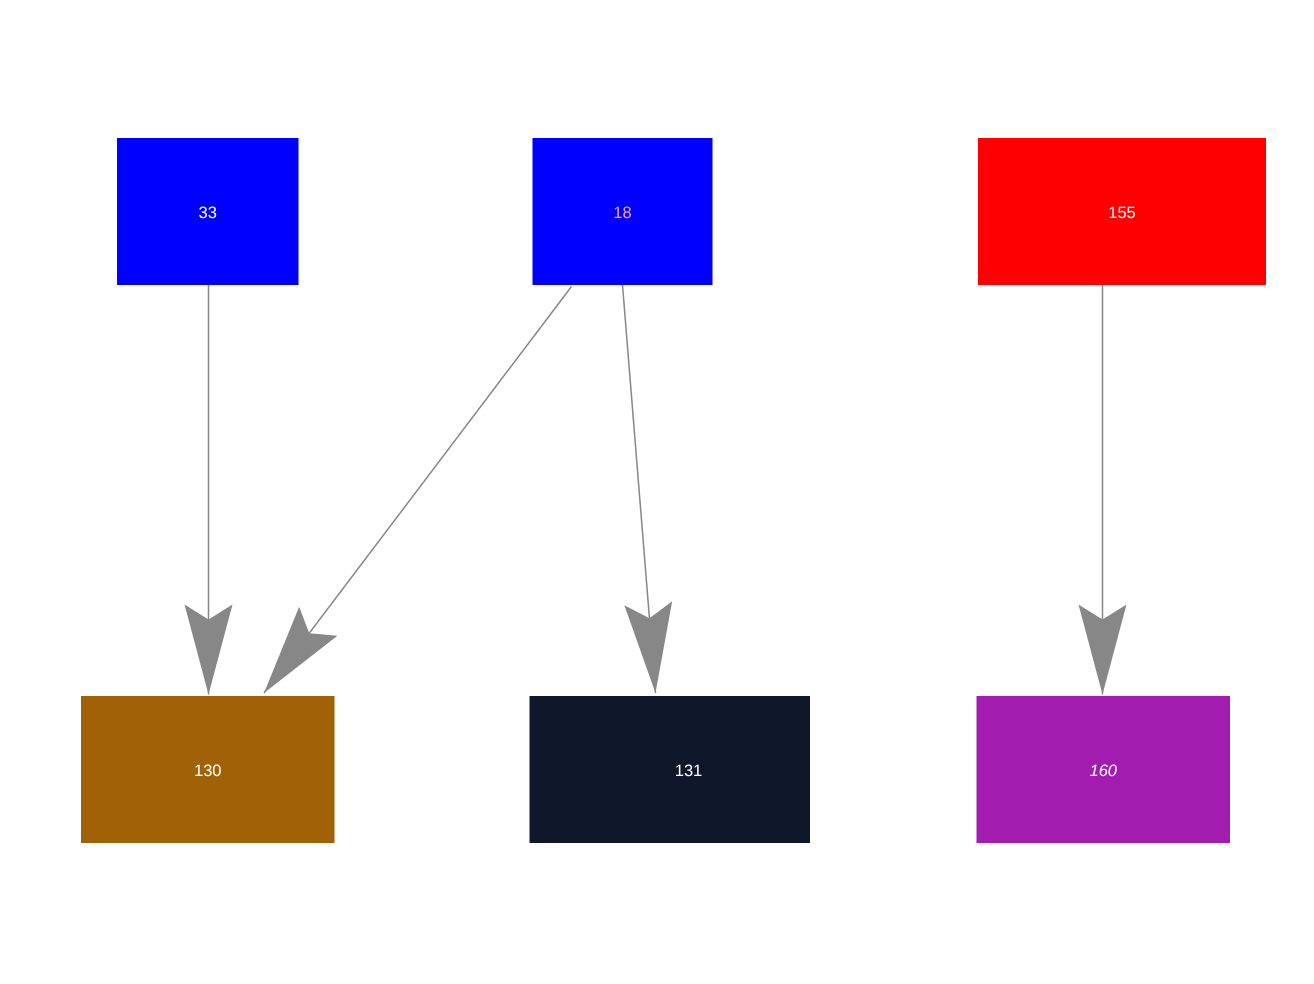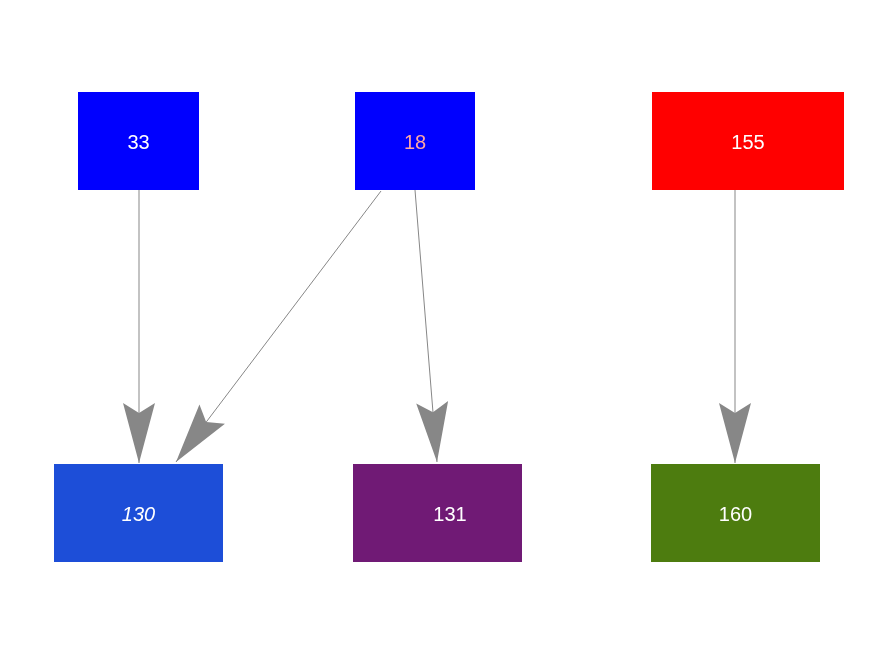--- a/index.html
+++ b/index.html
@@ -18,21 +18,21 @@
     width: 876px; height: 656px;
   }
   .node {
     position: absolute;
     display: flex;
     align-items: center;
     justify-content: center;
     box-sizing: border-box;
   }
   .node-label {
-    font-size: 20px;
+    font-size: 11px;
     font-weight: normal;
     letter-spacing: 0px;
     padding-top: 2px;
   }
 </style>
 </head>
 <body>
 
 <div class="canvas">
 
@@ -49,23 +49,23 @@
 
   <div class="node" style="left: 78px; top: 92px; width: 121px; height: 98px; background: rgb(0, 0, 255);">
     <span class="node-label" style="color: rgb(255, 255, 255);">33</span>
   </div>
   <div class="node" style="left: 355px; top: 92px; width: 120px; height: 98px; background: rgb(0, 0, 255);">
     <span class="node-label" style="color: #fca5a5;">18</span>
   </div>
   <div class="node" style="left: 652px; top: 92px; width: 192px; height: 98px; background: rgb(255, 0, 0);">
     <span class="node-label" style="color: rgb(255, 255, 255);">155</span>
   </div>
-  <div class="node" style="left: 54px; top: 464px; width: 169px; height: 98px; background: #1d4ed8; font-style: italic;">
+  <div class="node" style="left: 54px; top: 464px; width: 169px; height: 98px; background: #a16207;">
     <span class="node-label" style="color: rgb(255, 255, 255);">130</span>
   </div>
-  <div class="node" style="left: 353px; top: 464px; width: 169px; height: 98px; background: #701a75; padding-left: 25px;">
+  <div class="node" style="left: 353px; top: 464px; width: 187px; height: 98px; background: #0f172a; padding-left: 25px;">
     <span class="node-label" style="color: rgb(255, 255, 255);">131</span>
   </div>
-  <div class="node" style="left: 651px; top: 464px; width: 169px; height: 98px; background: #4d7c0f;">
+  <div class="node" style="left: 651px; top: 464px; width: 169px; height: 98px; background: #a21caf; font-style: italic;">
     <span class="node-label" style="color: rgb(255, 255, 255);">160</span>
   </div>
 
 </div>
 
 </body></html>

